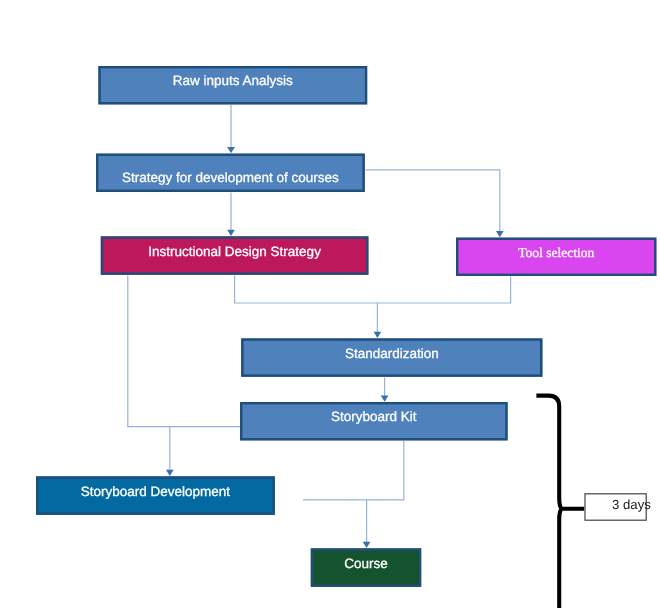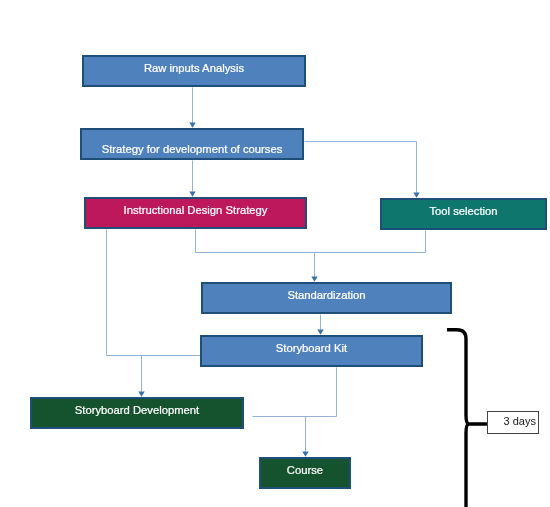--- a/index.html
+++ b/index.html
@@ -7,22 +7,22 @@
        font-family:"Liberation Sans",sans-serif;
        -webkit-font-smoothing:antialiased;}
   #stage{position:relative;width:550px;height:507px;background:#ffffff;}
   svg.layer{position:absolute;left:0;top:0;width:550px;height:507px;overflow:visible;}
   .node{position:absolute;box-sizing:border-box;
         display:flex;align-items:center;justify-content:center;
         font-size:11.25px;font-weight:normal;letter-spacing:0px;
         -webkit-text-stroke:0.24px #ffffff;}
   .node .node-label{position:relative;top:-3px;white-space:nowrap;}
   .daybox{position:absolute;box-sizing:border-box;
-          display:flex;align-items:center;justify-content:flex-end;
-          font-size:11px;font-weight:normal;}
+          display:flex;align-items:center;justify-content:flex-start;
+          font-size:11px;font-weight:normal;padding-left:24px;}
   .daybox .daybox-label{position:relative;top:-1.5px;left:-2px;white-space:nowrap;}
 </style>
 </head>
 <body>
 
 <div id="stage" style="background: rgb(255, 255, 255); margin-top: 28px;">
   <svg class="layer" viewBox="0 0 550 507">
     <g id="conn-group" transform="translate(0.5,0.5)">
         <path d="M192,59 L192,94.2" fill="none" stroke="#95B3D7" stroke-width="1"></path>
         <path d="M188.8,94 L195.2,94 L192,99.2 Z" fill="#3A6FAE"></path>
@@ -50,30 +50,30 @@
   <div id="node-group">
       <div class="node" style="left: 82px; top: 27px; width: 224px; height: 32px; background: rgb(79, 129, 189); border: 2px solid rgb(31, 78, 121); color: rgb(255, 255, 255);">
         <span class="node-label">Raw inputs Analysis</span>
       </div>
       <div class="node" style="left: 80px; top: 100px; width: 224px; height: 32px; background: rgb(79, 129, 189); border: 2px solid rgb(31, 78, 121); color: rgb(255, 255, 255); align-items: flex-end;">
         <span class="node-label">Strategy for development of courses</span>
       </div>
       <div class="node" style="left: 84px; top: 169px; width: 223px; height: 32px; background: #be185d; border: 2px solid rgb(31, 78, 121); color: rgb(255, 255, 255);">
         <span class="node-label">Instructional Design Strategy</span>
       </div>
-      <div class="node" style="left: 380px; top: 170px; width: 167px; height: 32px; background: #0f766e; border: 2px solid rgb(31, 78, 121); color: rgb(255, 255, 255);">
+      <div class="node" style="left: 380px; top: 170px; width: 167px; height: 32px; background: #d946ef; border: 2px solid rgb(31, 78, 121); color: rgb(255, 255, 255); font-family: Liberation Serif, serif;">
         <span class="node-label">Tool selection</span>
       </div>
       <div class="node" style="left: 201px; top: 254px; width: 251px; height: 32px; background: rgb(79, 129, 189); border: 2px solid rgb(31, 78, 121); color: rgb(255, 255, 255);">
         <span class="node-label">Standardization</span>
       </div>
       <div class="node" style="left: 200px; top: 307px; width: 223px; height: 32px; background: rgb(79, 129, 189); border: 2px solid rgb(31, 78, 121); color: rgb(255, 255, 255);">
         <span class="node-label">Storyboard Kit</span>
       </div>
-      <div class="node" style="left: 30px; top: 369px; width: 214px; height: 32px; background: #14532d; border: 2px solid rgb(31, 78, 121); color: rgb(255, 255, 255);">
+      <div class="node" style="left: 30px; top: 369px; width: 199px; height: 32px; background: #0369a1; border: 2px solid rgb(31, 78, 121); color: rgb(255, 255, 255);">
         <span class="node-label">Storyboard Development</span>
       </div>
       <div class="node" style="left: 259px; top: 429px; width: 92px; height: 32px; background: #14532d; border: 2px solid rgb(31, 78, 121); color: rgb(255, 255, 255);">
         <span class="node-label">Course</span>
       </div>
     </div>
 <div class="daybox" style="left: 487px; top: 383px; width: 52px; height: 23px; background: rgb(255, 255, 255); border: 1px solid rgb(67, 67, 67); color: rgb(26, 26, 26);">
       <span class="daybox-label">3 days</span>
     </div>
   </div>

